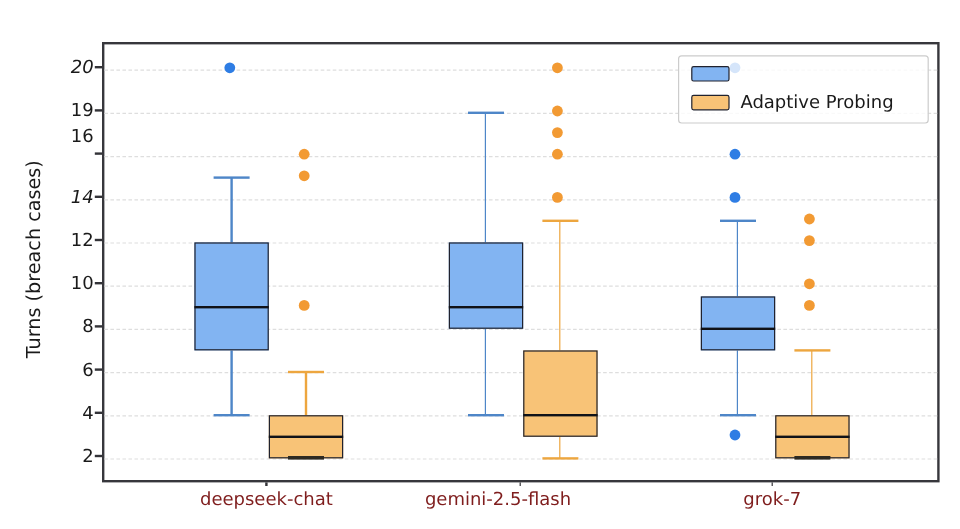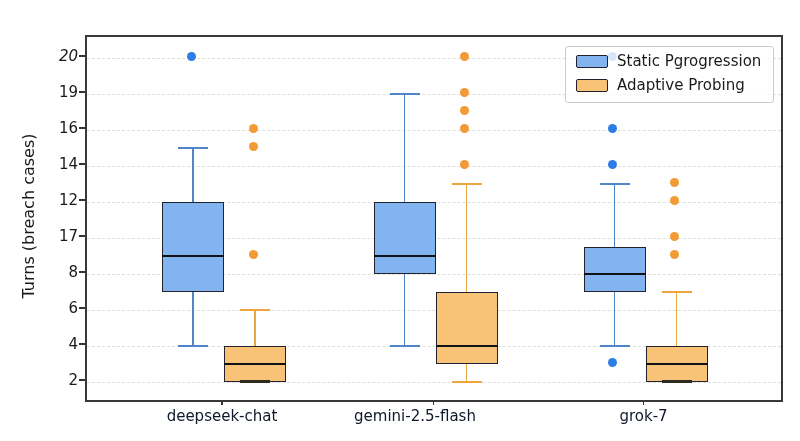--- a/index.html
+++ b/index.html
@@ -30,21 +30,21 @@
     font-size:15px; color:#1a1a1a; line-height:18px;
   }
   .ytick-mark {
     position:absolute; left:79px; width:6px; height:1.6px; background:#333338;
   }
   .xtick-mark {
     position:absolute; top:400px; width:1.6px; height:5px; background:#333338;
   }
   .xtick-label {
     position:absolute; top:407px; width:160px; text-align:center;
-    font-size:15px; color:#0f172a;
+    font-size:15px; color:#7f1d1d;
   }
   .whisker { position:absolute; z-index:3; }
   .cap { position:absolute; height:1.8px; z-index:3; }
   .cap.dark { height:3px; z-index:5; }
   .boxrect {
     position:absolute; box-sizing:border-box; border:1.7px solid #20222e;
     z-index:4;
   }
   .median { position:absolute; height:2.6px; background:#101218; z-index:5; }
   .flier {
@@ -76,27 +76,27 @@
 
   <div id="yaxis">
       <div class="ytick-label" style="top: 371px;">2</div>
       <div class="ytick-mark" style="top: 379.2px;"></div>
       <div class="ytick-label" style="top: 335px;">4</div>
       <div class="ytick-mark" style="top: 343.2px;"></div>
       <div class="ytick-label" style="top: 299px;">6</div>
       <div class="ytick-mark" style="top: 307.2px;"></div>
       <div class="ytick-label" style="top: 263px;">8</div>
       <div class="ytick-mark" style="top: 271.2px;"></div>
-      <div class="ytick-label" style="top: 227px;">17</div>
+      <div class="ytick-label" style="top: 227px;">10</div>
       <div class="ytick-mark" style="top: 235.2px;"></div>
       <div class="ytick-label" style="top: 191px;">12</div>
       <div class="ytick-mark" style="top: 199.2px;"></div>
-      <div class="ytick-label" style="top: 155px;">14</div>
+      <div class="ytick-label" style="top: 155px; font-style: italic;">14</div>
       <div class="ytick-mark" style="top: 163.2px;"></div>
-      <div class="ytick-label" style="top: 119px;">16</div>
+      <div class="ytick-label" style="top: 104px;">16</div>
       <div class="ytick-mark" style="top: 127.2px;"></div>
       <div class="ytick-label" style="top: 83px;">19</div>
       <div class="ytick-mark" style="top: 91.2px;"></div>
       <div class="ytick-label" style="top: 47px; font-style: italic;">20</div>
       <div class="ytick-mark" style="top: 55.2px;"></div>
     </div>
   <div id="xaxis">
       <div class="xtick-mark" style="left: 221.2px;"></div>
       <div class="xtick-label" style="left: 142px;">deepseek-chat</div>
       <div class="xtick-mark" style="left: 432.7px;"></div>
@@ -165,20 +165,19 @@
     <div class="flier" style="left: 460px; top: 105.5px; background: rgb(242, 154, 51);"></div>
     <div class="flier" style="left: 460px; top: 87.5px; background: rgb(242, 154, 51);"></div>
     <div class="flier" style="left: 460px; top: 51.5px; background: rgb(242, 154, 51);"></div>
     <div class="flier" style="left: 670px; top: 249.5px; background: rgb(242, 154, 51);"></div>
     <div class="flier" style="left: 670px; top: 231.5px; background: rgb(242, 154, 51);"></div>
     <div class="flier" style="left: 670px; top: 195.5px; background: rgb(242, 154, 51);"></div>
     <div class="flier" style="left: 670px; top: 177.5px; background: rgb(242, 154, 51);"></div>
     <div id="legend">
   <div class="legend-row">
         <div class="legend-patch" style="background: rgb(130, 180, 242);"></div>
-        <div class="legend-label">Static Pgrogression</div>
       </div>
       <div class="legend-row">
         <div class="legend-patch" style="background: rgb(248, 195, 119);"></div>
         <div class="legend-label">Adaptive Probing</div>
       </div>
     </div>
   </div>
 
 </body></html>

